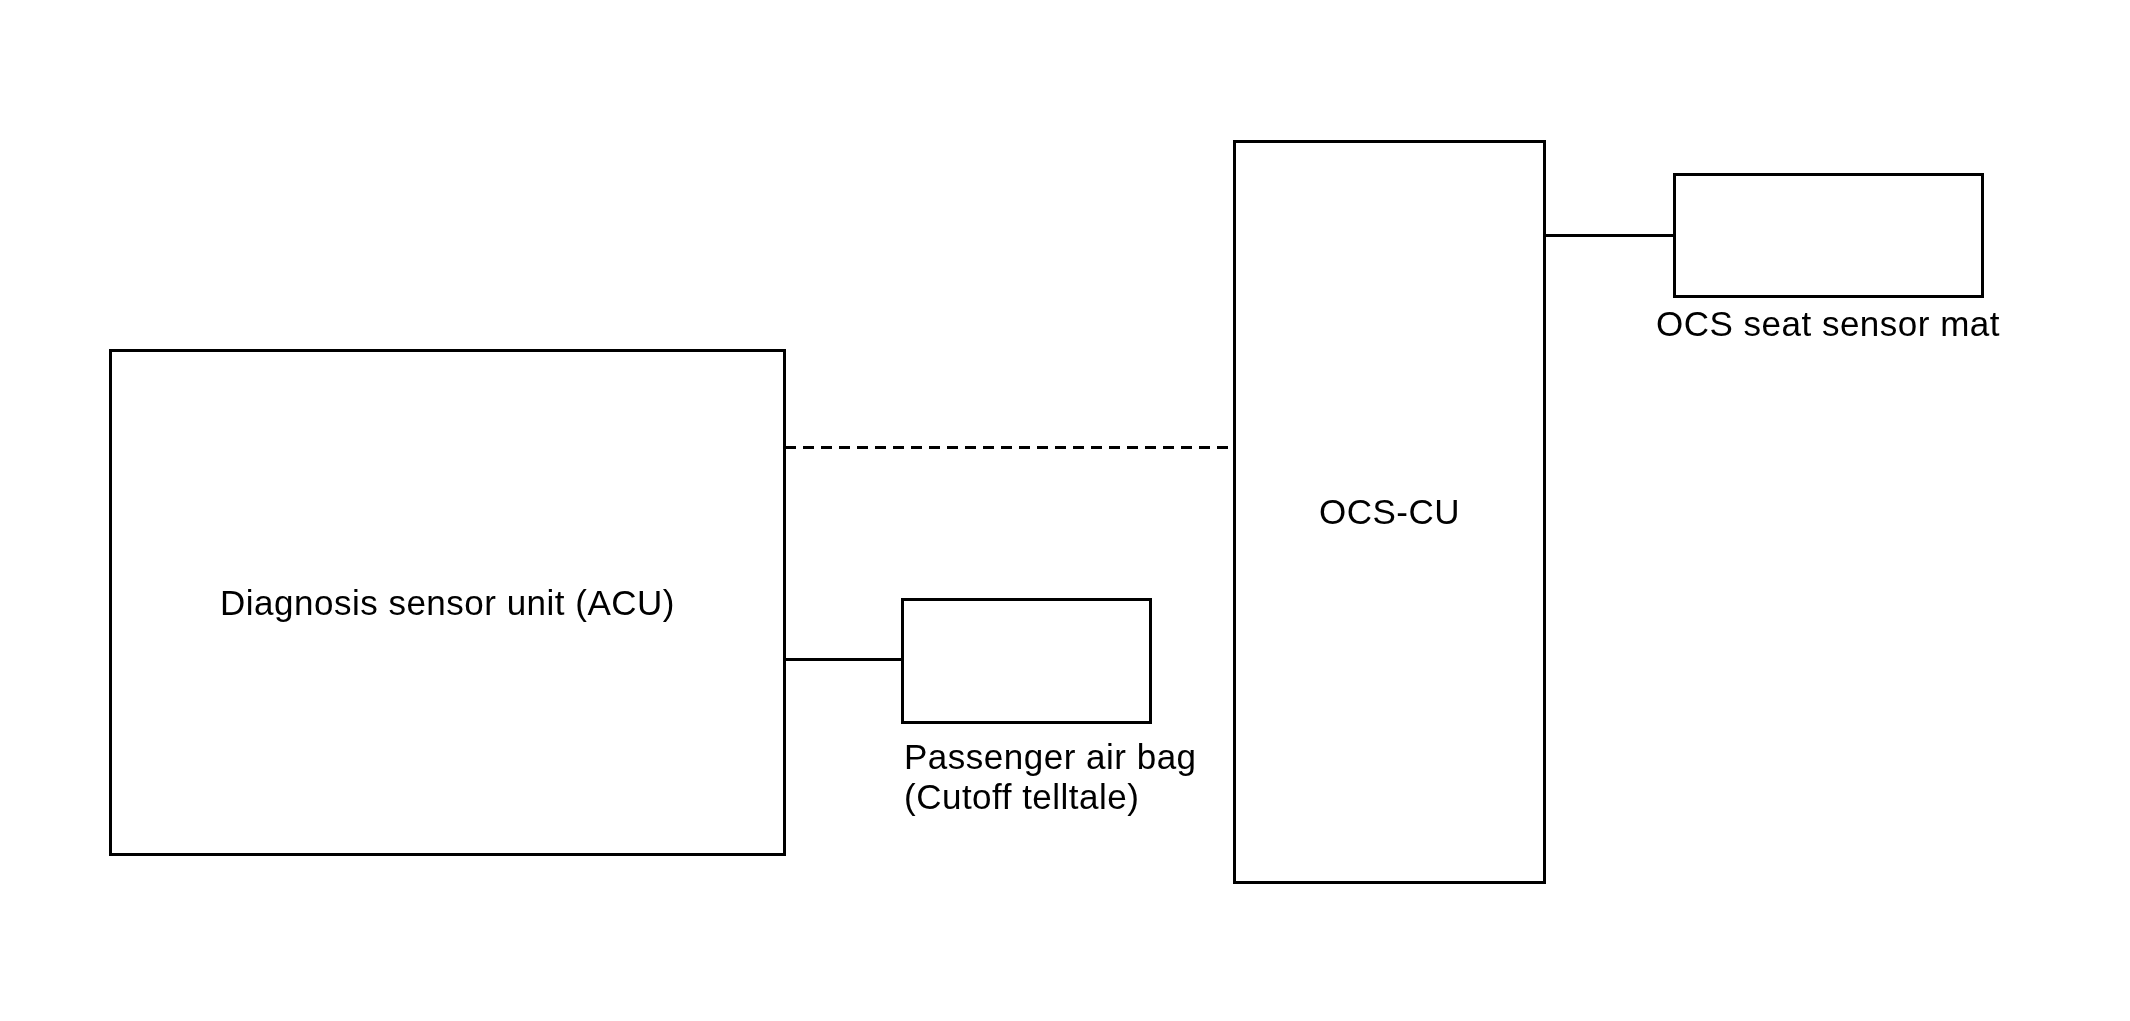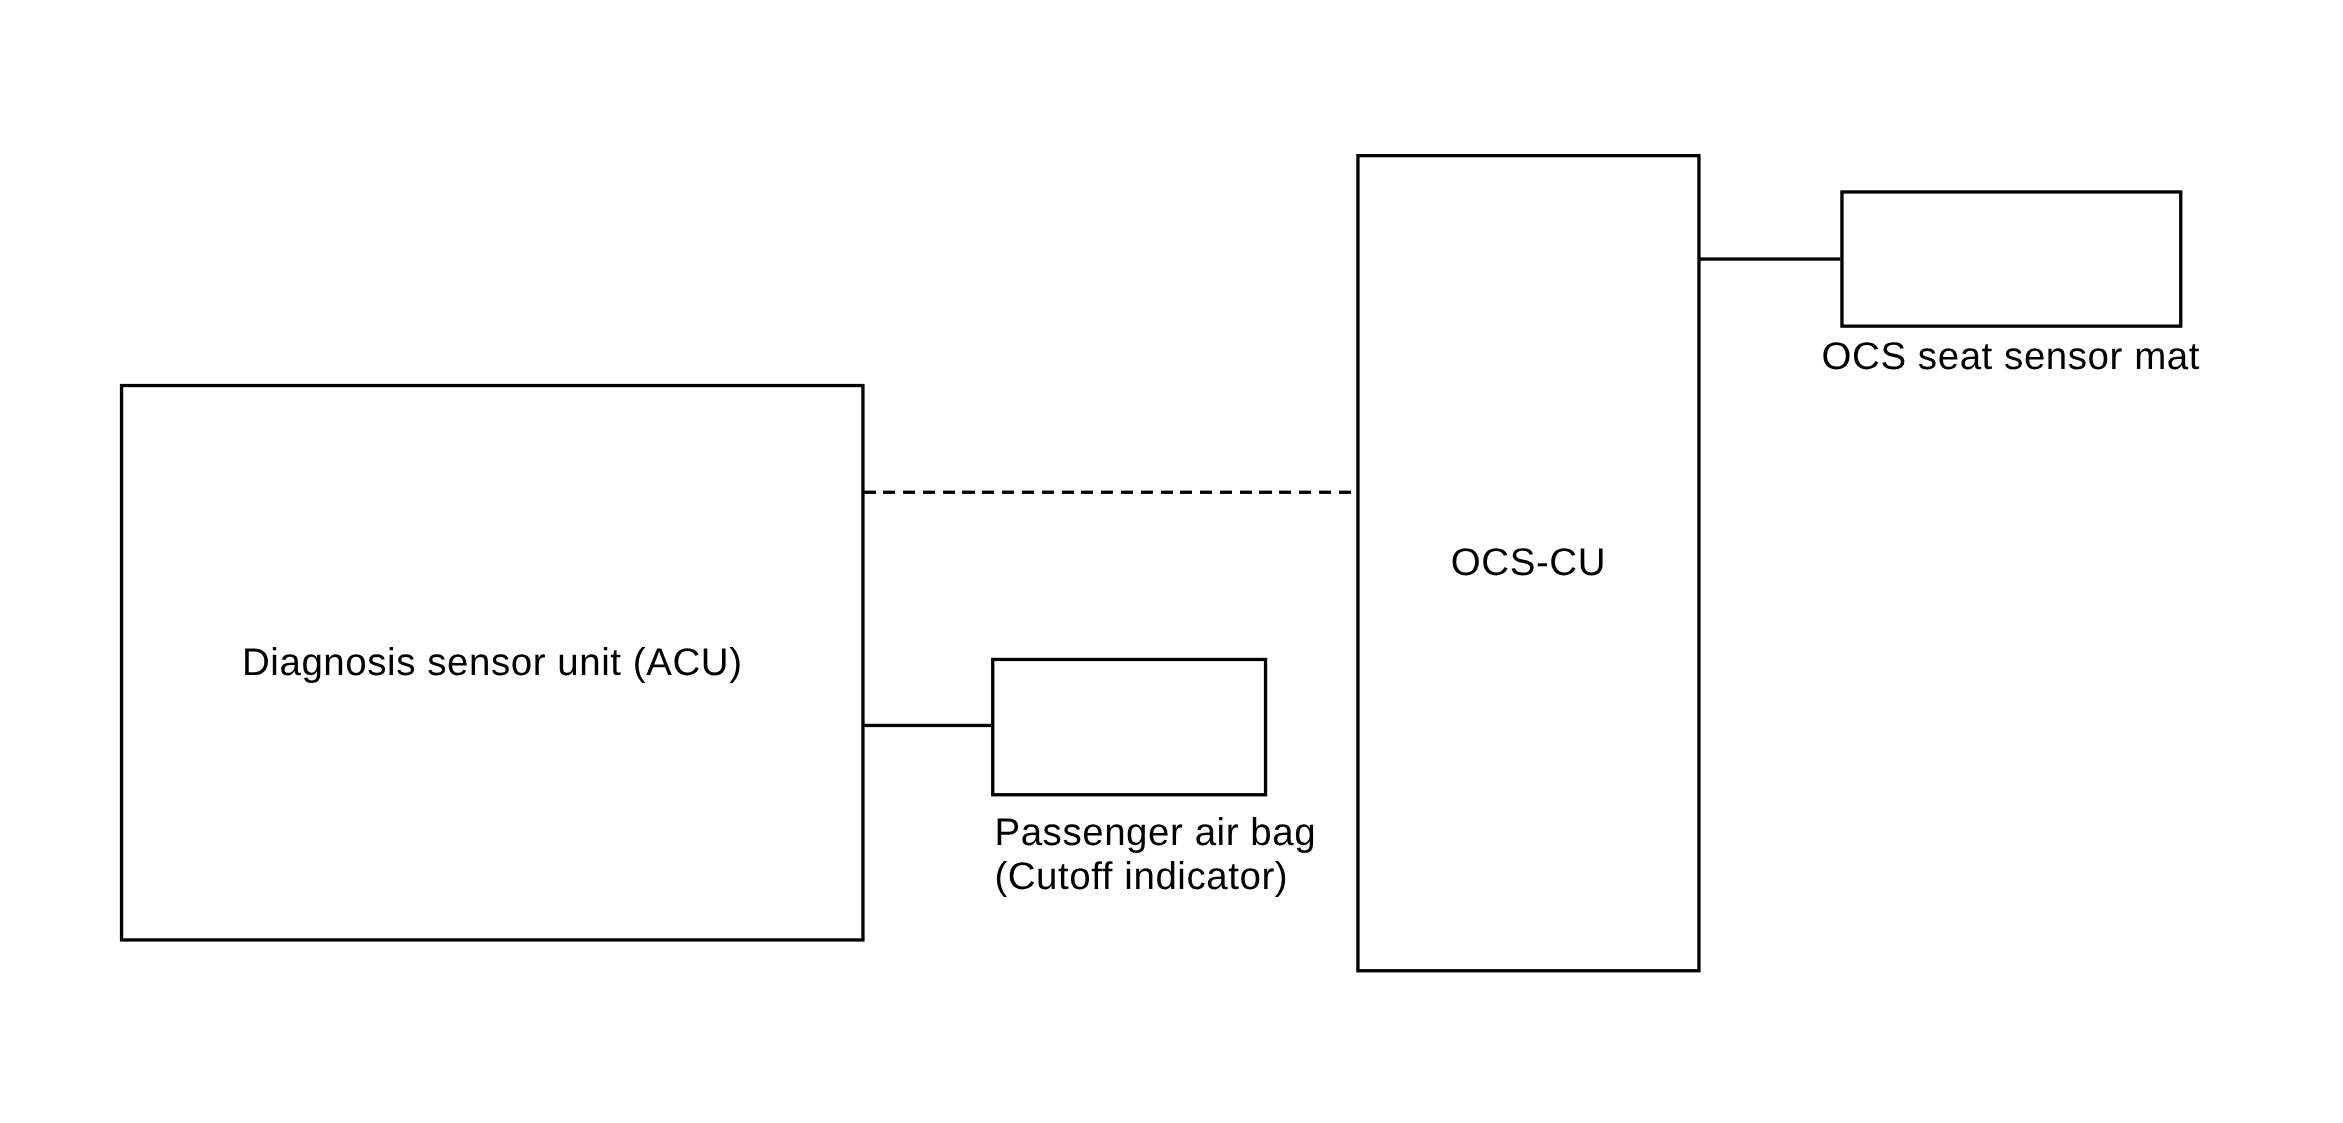--- a/index.html
+++ b/index.html
@@ -80,20 +80,20 @@
   <div class="box box-ocscu">
     <span class="box-label">OCS-CU</span>
   </div>
 
   <div class="box box-seat"></div>
   <div class="ext-label label-seat">OCS seat sensor mat</div>
 
   <div class="box box-passenger"></div>
   <div class="ext-label label-passenger">
     <div>Passenger air bag</div>
-    <div>(Cutoff indicator)</div>
+    <div>(Cutoff telltale)</div>
   </div>
 
   <div class="connector dashed conn-acu-ocscu"></div>
   <div class="connector solid conn-acu-passenger"></div>
   <div class="connector solid conn-ocscu-seat"></div>
 
 </div>
 
 </body></html>

